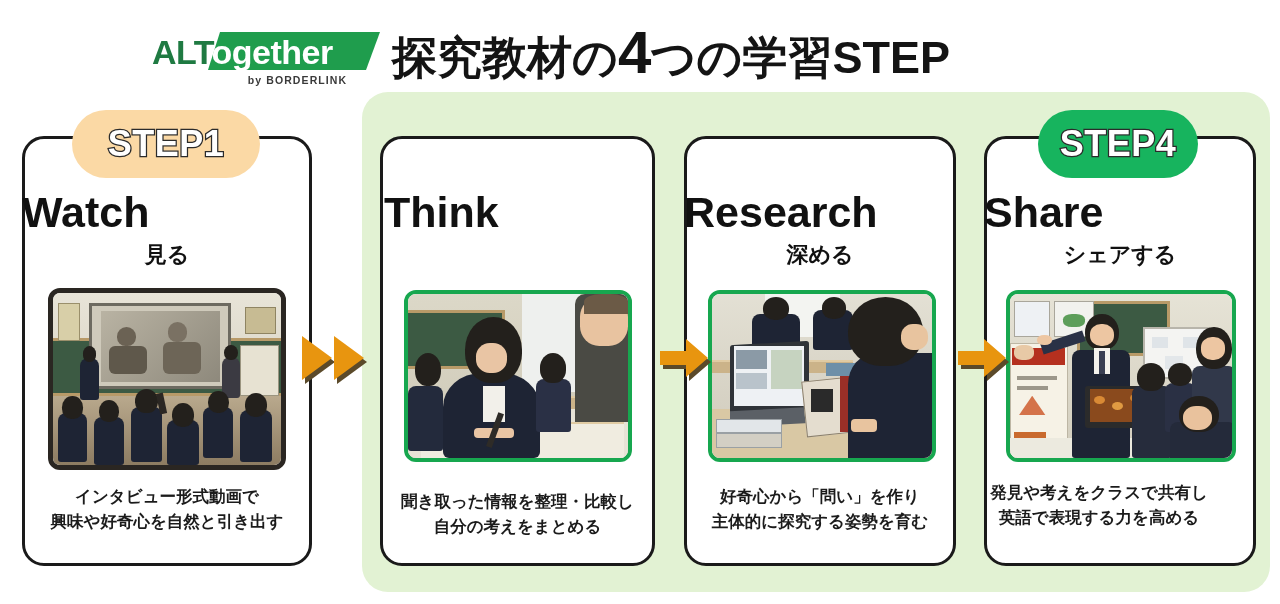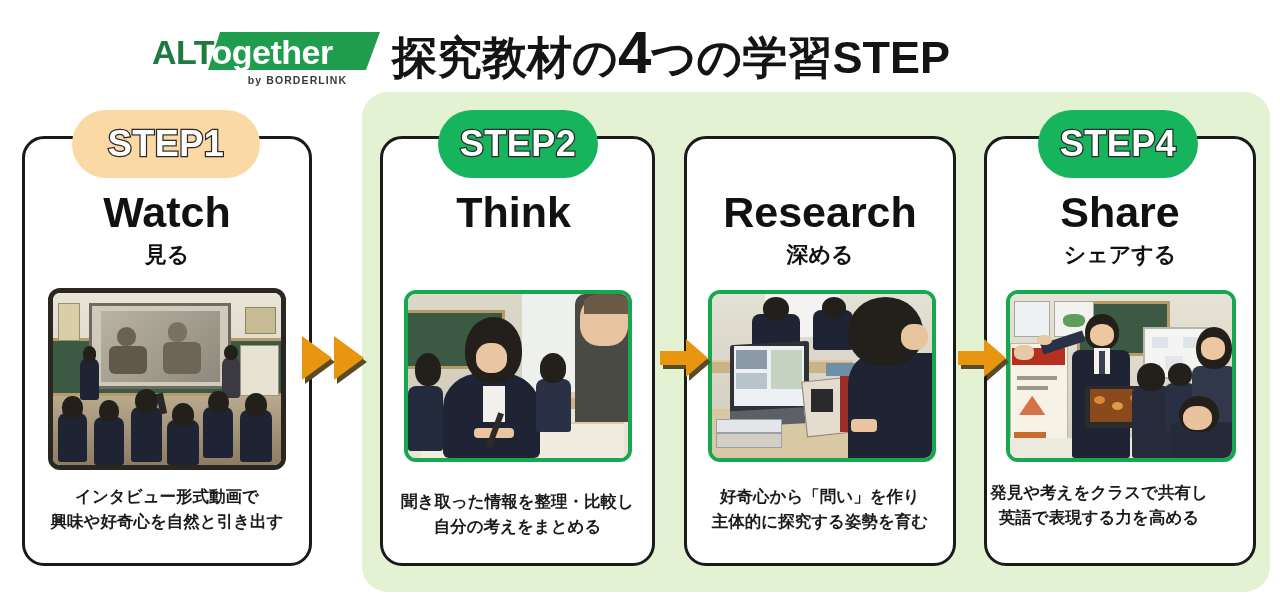--- a/index.html
+++ b/index.html
@@ -66,26 +66,26 @@
     -webkit-text-stroke: 2.5px #2b2b2b;
     paint-order: stroke fill;
     white-space: nowrap;
   }
   .badge-1 { left: 72px;   width: 188px; background: #fbd9a5; }
   .badge-2 { left: 438px;  width: 160px; background: #17b45e; }
   .badge-3 { left: 740px;  width: 160px; background: #17b45e; }
   .badge-4 { left: 1038px; width: 160px; background: #17b45e; }
 
   .en-title {
-    position: absolute; top: 186px; text-align: center;
+    position: absolute; top: 186px; 
     font-size: 43px; font-weight: bold; color: #111111;
     line-height: 52px; white-space: nowrap;
   }
   .en-1 { left: 22px;  width: 290px; }
-  .en-2 { left: 376px; width: 275px; }
+  .en-2 { left: 384px; width: 275px; }
   .en-3 { left: 684px; width: 272px; }
   .en-4 { left: 984px; width: 272px; }
 
   .jp-title {
     position: absolute; top: 238px; text-align: center;
     font-size: 22px; font-weight: bold; color: #111111;
     line-height: 34px; white-space: nowrap;
   }
   .jp-1 { left: 22px;  width: 290px; }
   .jp-2 { left: 380px; width: 275px; }
@@ -171,23 +171,20 @@
 
   <div class="green-panel"></div>
 
   <div class="card card-1"></div>
   <div class="card card-2"></div>
   <div class="card card-3"></div>
   <div class="card card-4"></div>
 
   <div class="badge badge-1">
     <span class="badge-label">STEP1</span>
-  </div>
-  <div class="badge badge-2">
-    <span class="badge-label">STEP2</span>
   </div>
   <div class="badge badge-4">
     <span class="badge-label">STEP4</span>
   </div>
 
   <div class="en-title en-1">Watch</div>
   <div class="jp-title jp-1">見る</div>
 
   <div class="en-title en-2">Think</div>
 

